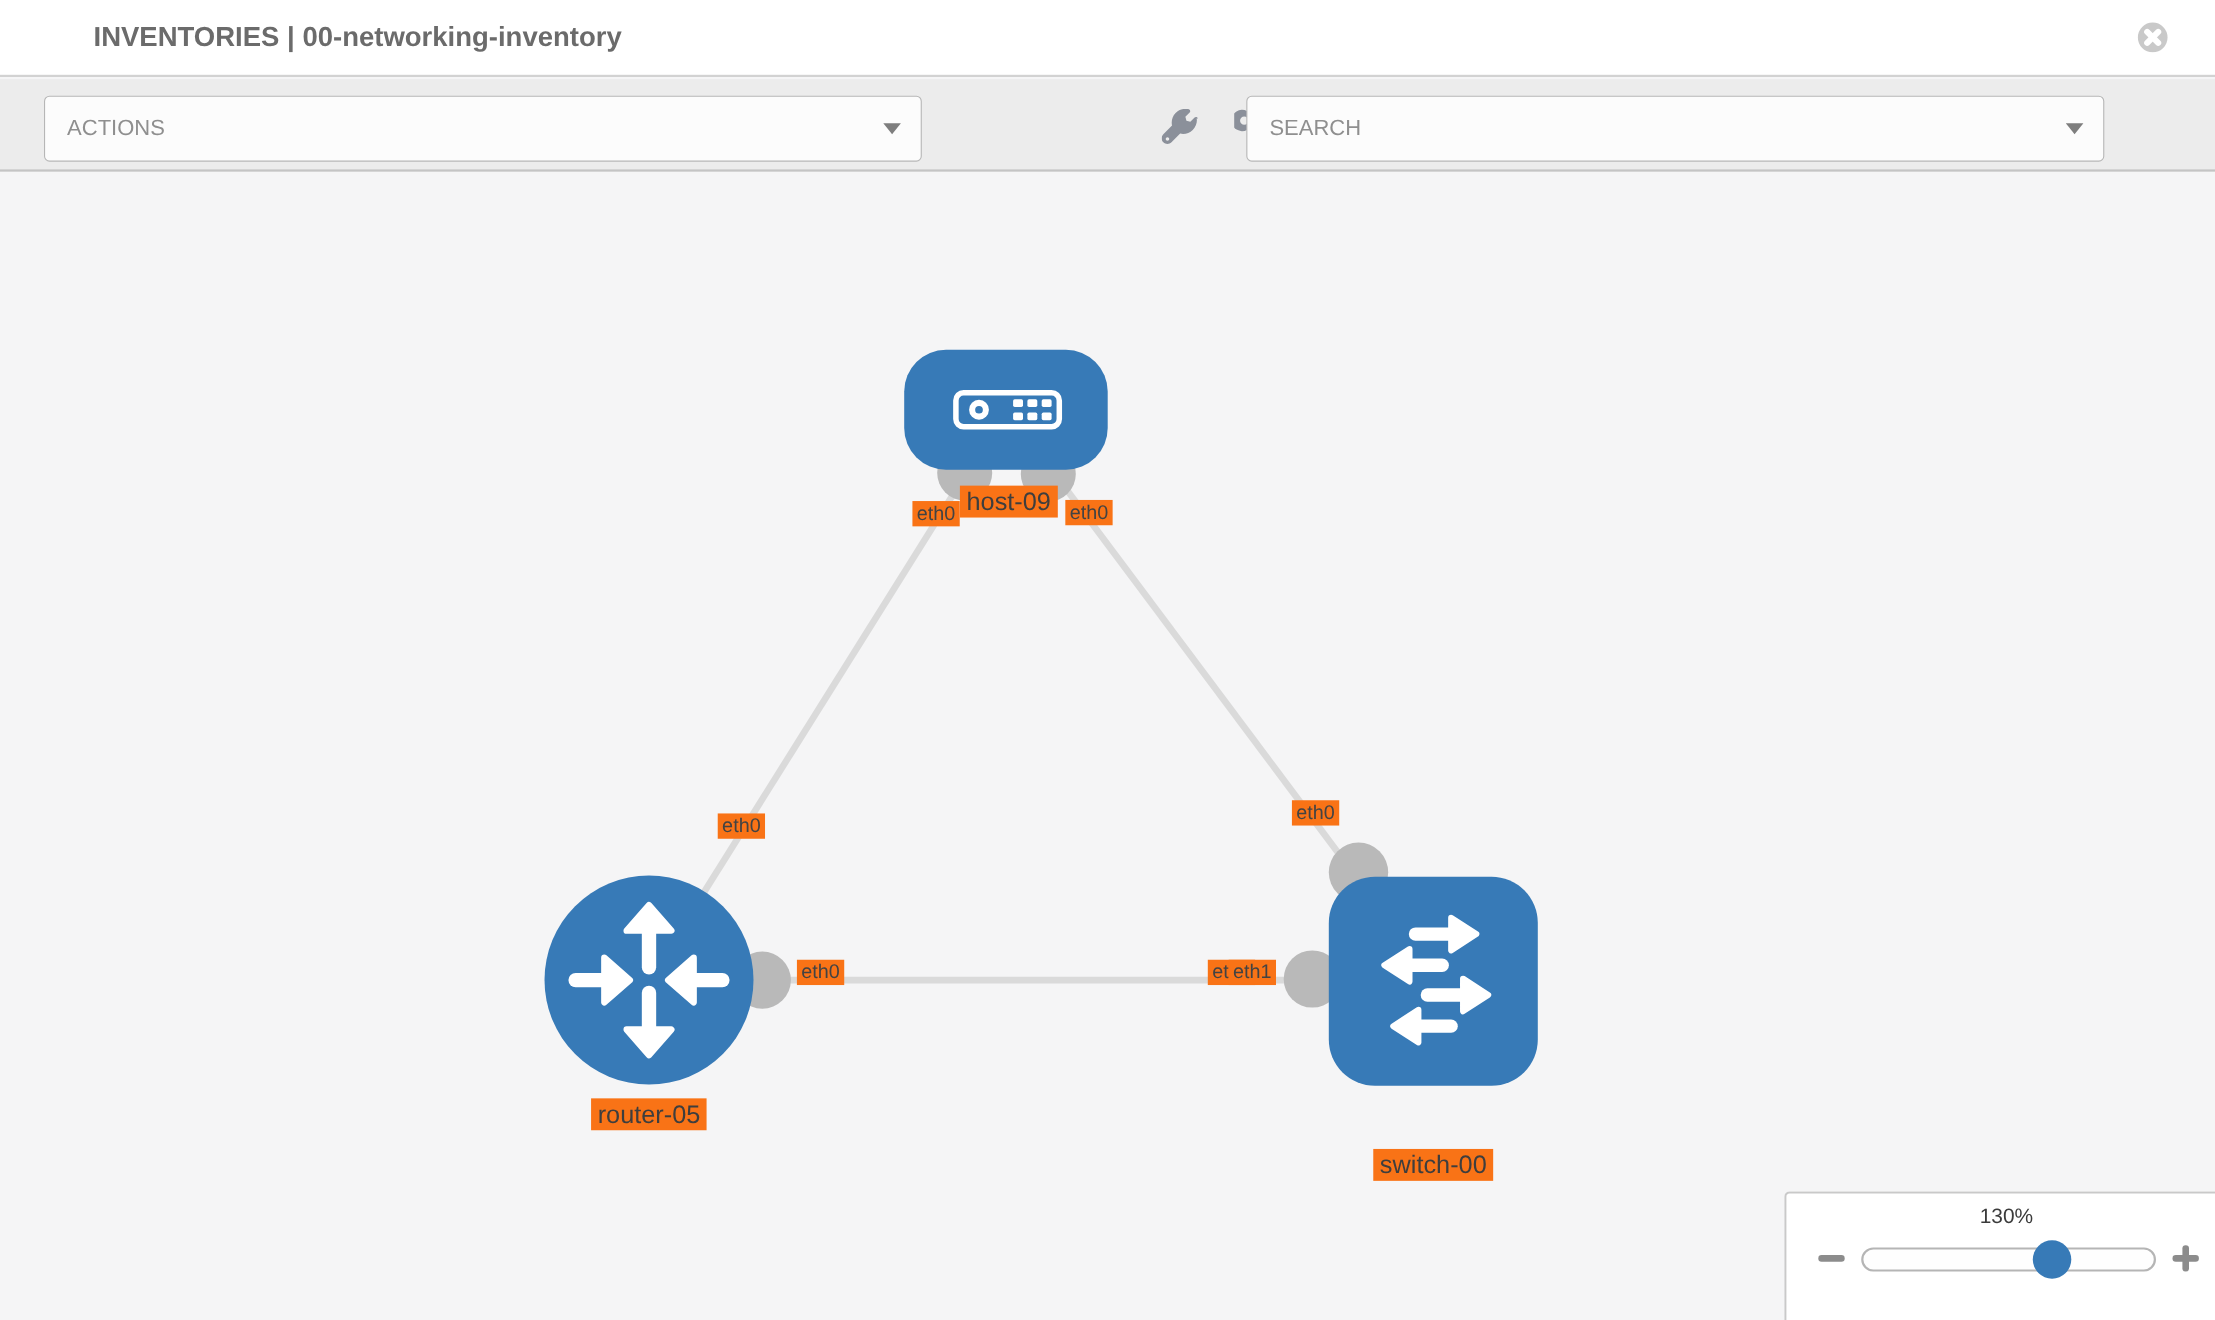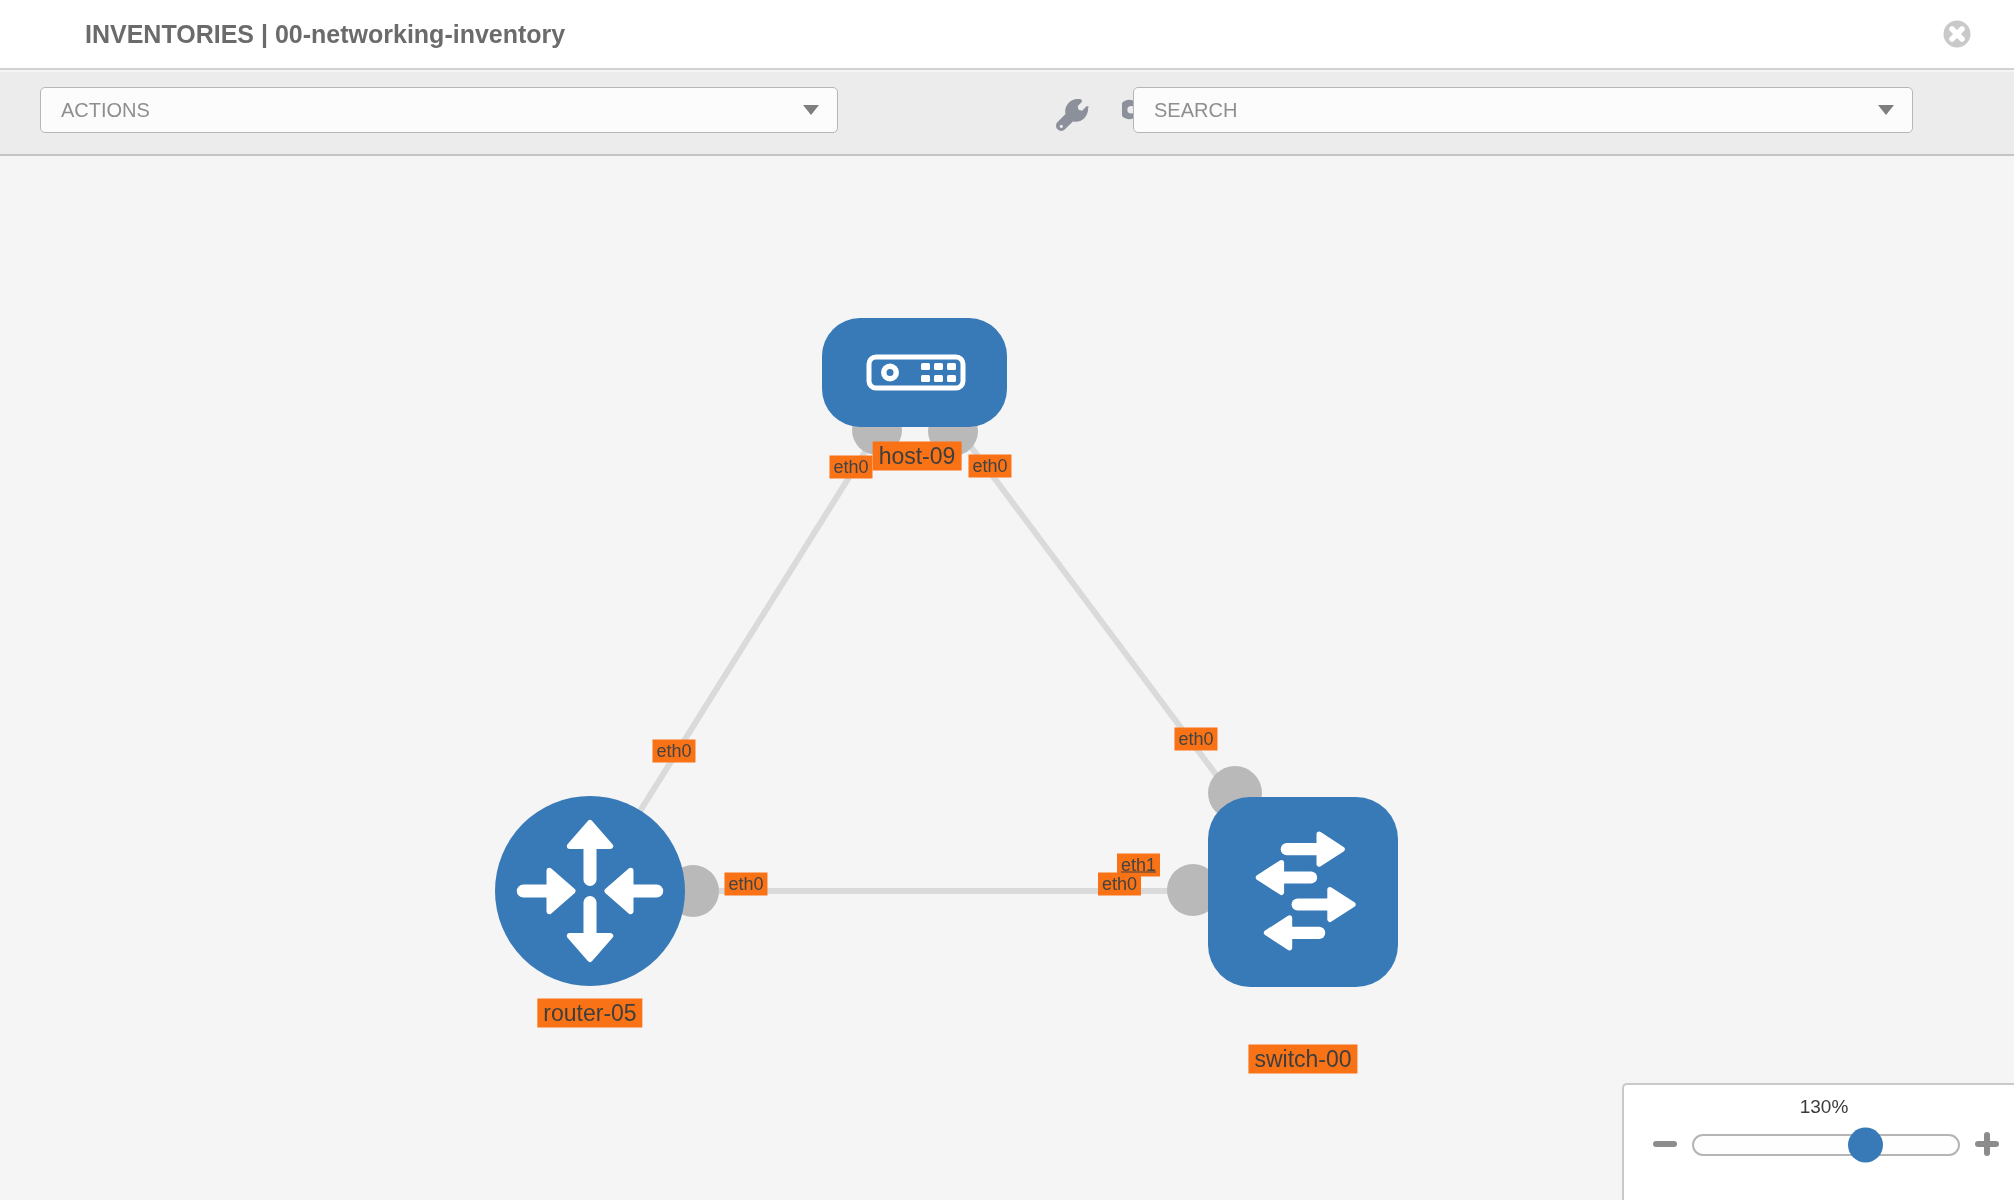--- a/index.html
+++ b/index.html
@@ -18,21 +18,21 @@
   
   .header{position:absolute;top:0;left:0;width:2014px;height:70px;background:#fff;
     border-bottom:2px solid #d2d2d2;z-index:10;}
   .title{position:absolute;left:40px;top:50%;transform:translateY(-50%);
     font-size:25px;font-weight:700;color:var(--text-gray);white-space:nowrap;margin-left:45px;}
   .close-btn{position:absolute;right:43px;top:20px;width:28px;height:28px;cursor:pointer;}
 
   
   .toolbar{position:absolute;top:72px;left:0;width:2014px;height:84px;background:var(--toolbar-bg);
     border-bottom:2px solid #c4c4c4;z-index:9;}
-  .dropdown{position:absolute;top:15px;height:46px;background:#fcfcfc;border:1px solid #b6b6b6;
+  .dropdown{position:absolute;top:15px;height:60px;background:#fcfcfc;border:1px solid #b6b6b6;
     border-radius:5px;display:flex;align-items:center;padding:0 20px;font-size:20px;
     color:#8f8f8f;cursor:pointer;}
   .dd-actions{left:40px;width:798px;}
   .dd-search{left:1133px;width:780px;}
   .caret{position:absolute;right:18px;top:50%;transform:translateY(-50%);width:0;height:0;
     border-left:8px solid transparent;border-right:8px solid transparent;border-top:10px solid #7e7e7e;}
   .tool-icon{position:absolute;top:27px;width:34px;height:34px;cursor:pointer;}
   .tool-wrench{left:1056px;}
   .tool-key{left:1122px;}
 
@@ -173,21 +173,21 @@
 
     <span class="canvas-label iface-label" style="left:851px;top:309px;">eth0</span>
     <span class="canvas-label node-label" style="left:917px;top:298px;">host-09</span>
     <span class="canvas-label iface-label" style="left:990px;top:308px;">eth0</span>
 
     <span class="canvas-label iface-label" style="left:674px;top:593px;">eth0</span>
     <span class="canvas-label iface-label" style="left:1196px;top:581px;">eth0</span>
 
     <span class="canvas-label iface-label" style="left:746px;top:726px;">eth0</span>
     <span class="canvas-label iface-label iface-left-anchor" style="left:1098px;top:726px;">eth0</span>
-    <span class="canvas-label iface-label iface-left-anchor z4" style="left:1117px;top:707px;text-decoration:underline;">eth1</span>
+    <span class="canvas-label iface-label iface-left-anchor z4" style="left:1117px;top:726px;">eth1</span>
 
     <span class="canvas-label node-label" style="left:590px;top:855px;">router-05</span>
     <span class="canvas-label node-label" style="left:1303px;top:901px;">switch-00</span>
   </div>
 
   <div class="zoom-panel">
     <span class="zoom-level">130%</span>
     <div class="zoom-minus"></div>
     <div class="zoom-track">
       <div class="zoom-handle"></div>

